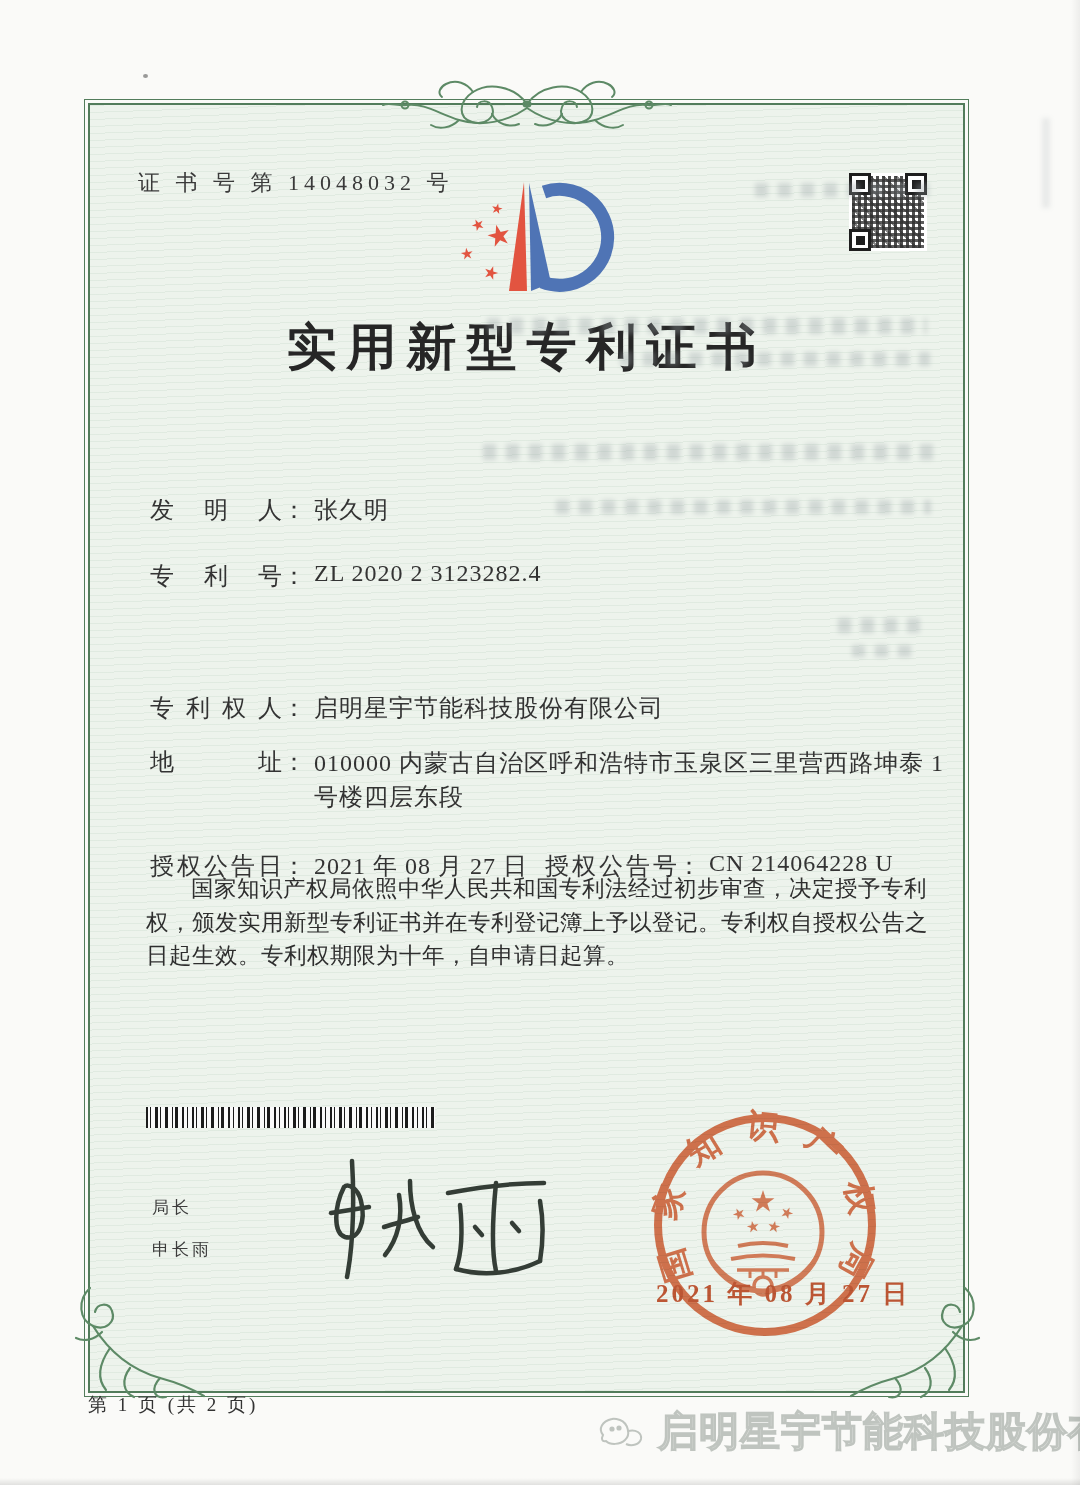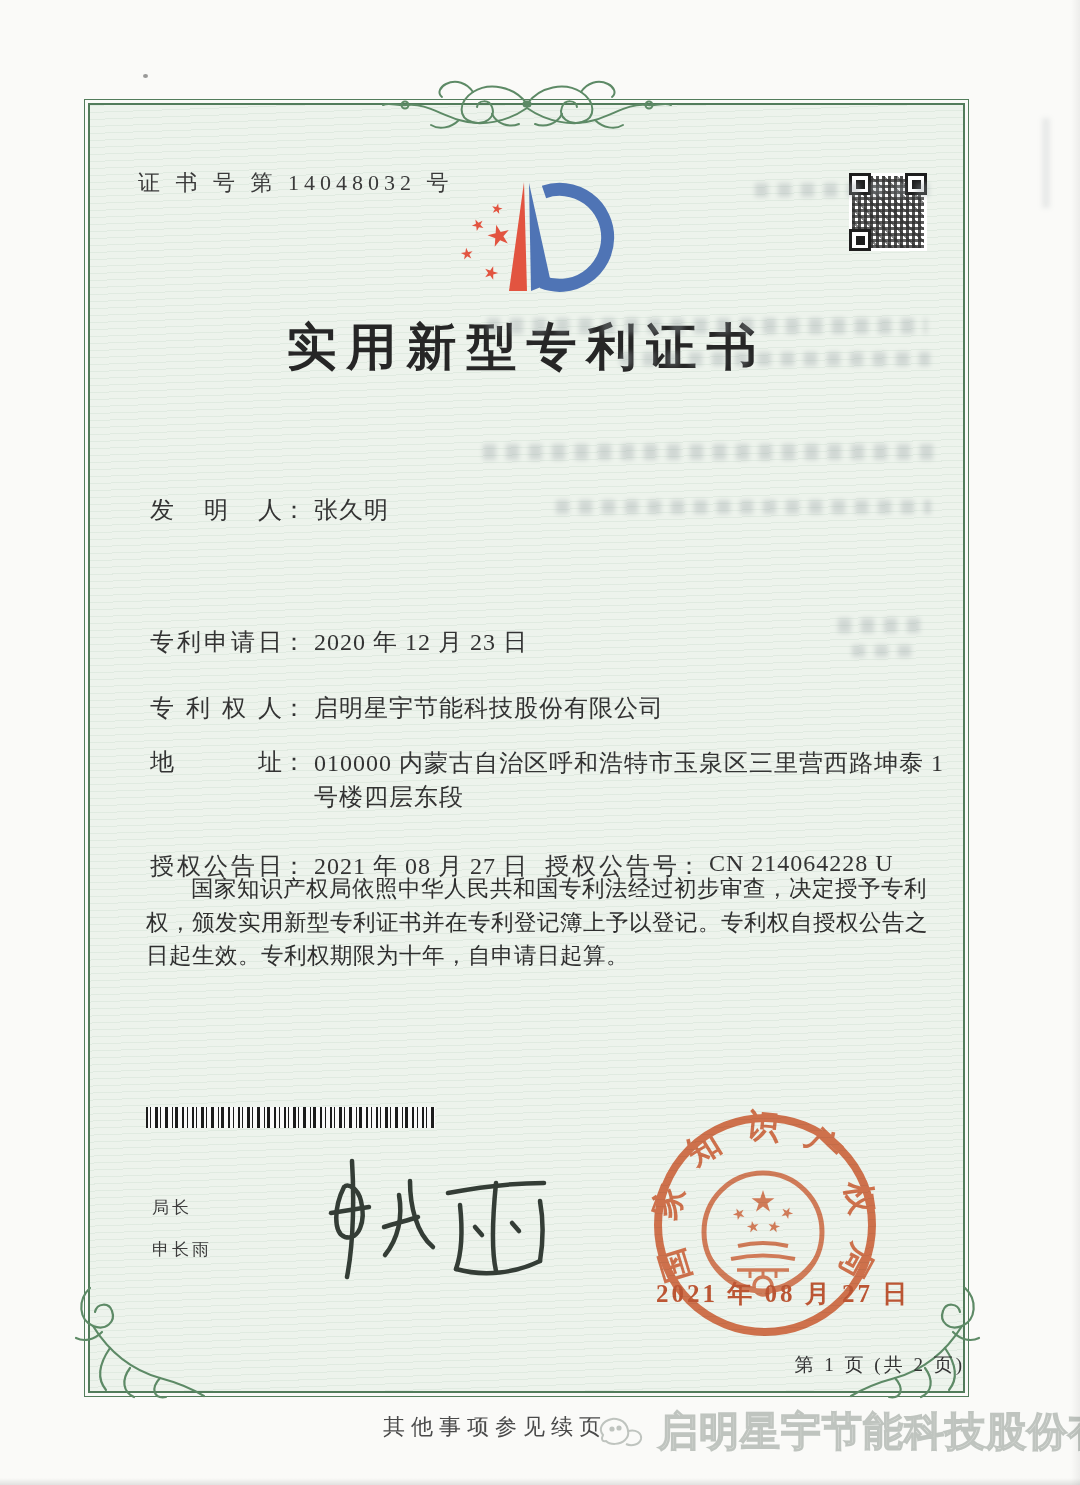--- a/index.html
+++ b/index.html
@@ -42,21 +42,21 @@
       #1c1c1c 9px 12px,#fbfbfb 12px 14px,#1c1c1c 14px 15px,#fbfbfb 15px 19px,
       #1c1c1c 19px 22px,#fbfbfb 22px 26px,#1c1c1c 26px 27px,#fbfbfb 27px 29px,
       #1c1c1c 29px 32px,#fbfbfb 32px 36px,#1c1c1c 36px 38px,#fbfbfb 38px 41px,
       #1c1c1c 41px 42px,#fbfbfb 42px 46px);}
   
   .sig-label{left:152px;font-size:17px;letter-spacing:3px;color:#3d3d3d;
              font-family:"Liberation Sans","DejaVu Sans",sans-serif;}
   .seal-wrap{left:640px;top:1100px;width:250px;height:250px;mix-blend-mode:multiply;
              filter:blur(.4px);opacity:.95;}
   
-  .page-no{left:88px;top:1352px;width:877px;text-align:right;font-size:19px;letter-spacing:3px;color:#333;}
+  .page-no{left:88px;top:1392px;width:877px;text-align:left;font-size:19px;letter-spacing:3px;color:#333;}
   .cont-note{left:285px;top:1412px;width:420px;text-align:center;font-size:22px;letter-spacing:6px;color:#4a4a4a;}
   .wm{left:598px;top:1404px;display:flex;align-items:center;gap:8px;}
   .wm-text{font-family:"Liberation Sans","DejaVu Sans",sans-serif;font-weight:bold;font-size:40px;
            letter-spacing:1px;color:rgba(120,126,120,.10);-webkit-text-stroke:1.3px #bfc4bf;white-space:nowrap;}
   
   .ghost{filter:blur(2.6px);opacity:.32;background:
      repeating-linear-gradient(90deg,#97a0a4 0 13px,transparent 13px 23px);}
   .speck{width:5px;height:4px;background:#6f6f6f;border-radius:50%;opacity:.7;}
   .edge-b{left:0;bottom:0;width:100%;height:7px;background:linear-gradient(rgba(0,0,0,0),rgba(0,0,0,.10));}
   .edge-r{right:0;top:0;width:9px;height:100%;background:linear-gradient(90deg,rgba(0,0,0,0),rgba(0,0,0,.05));}
@@ -130,22 +130,22 @@
       <use href="#star5" transform="translate(17,84) scale(0.62) rotate(-8)"></use>
       <use href="#star5" transform="translate(41,103) scale(0.72) rotate(18)"></use>
     </g>
   </svg>
 
   <div class="abs title">实用新型专利证书</div>
 
   <div class="abs row" style="top:494px">
     <span class="jl">发明人</span><span class="cl">：</span><span class="val">张久明</span>
   </div>
-  <div class="abs row" style="top:626px">
-    <span class="jl">专利申请日</span><span class="cl">：</span><span class="val">2020 年 12 月 23 日</span>
+  <div class="abs row" style="top:560px">
+    <span class="jl">专利号</span><span class="cl">：</span><span class="val">ZL 2020 2 3123282.4</span>
   </div>
   <div class="abs row" style="top:692px">
     <span class="jl">专利权人</span><span class="cl">：</span><span class="val">启明星宇节能科技股份有限公司</span>
   </div>
   <div class="abs row" style="top:746px">
     <span class="jl">地址</span><span class="cl">：</span><span class="val wrap">010000 内蒙古自治区呼和浩特市玉泉区三里营西路坤泰 1 号楼四层东段</span>
   </div>
   <div class="abs row" style="top:850px">
     <span class="jl">授权公告日</span><span class="cl">：</span><span class="val">2021 年 08 月 27 日</span>
     <span class="pair2">
@@ -202,21 +202,20 @@
         <path d="M110 170 L110 178 M123 170 L123 178 M136 170 L136 178" stroke-width="3"></path>
         <circle cx="123" cy="186" r="9" stroke-width="3.5"></circle>
         <path d="M66 150 C77 172 97 185 113 188" stroke-width="3"></path>
         <path d="M180 150 C169 172 149 185 133 188" stroke-width="3"></path>
       </g>
       <text x="16" y="202" font-size="25" font-weight="bold" fill="#c8512d" letter-spacing="3" font-family="Liberation Serif, DejaVu Serif, serif">2021 年 08 月 27 日</text>
     </svg>
   </div>
 
   <div class="abs page-no">第 1 页 (共 2 页)</div>
-  <div class="abs cont-note">其他事项参见续页</div>
 
   <div class="abs wm">
     <svg width="52" height="46" viewBox="0 0 52 46">
       <g fill="none" stroke="#bfc4bf" stroke-width="2">
         <path d="M14 10 C4 12 0 20 5 26 C3 30 4 33 8 32 C12 36 22 36 27 31 C33 26 30 14 22 11 C19 10 16 9 14 10 Z"></path>
         <circle cx="14" cy="20" r="1.6" fill="#bfc4bf"></circle>
         <circle cx="21" cy="19" r="1.6" fill="#bfc4bf"></circle>
         <path d="M30 22 C38 20 44 24 43 30 C42 35 34 38 28 35"></path>
       </g>
     </svg>

